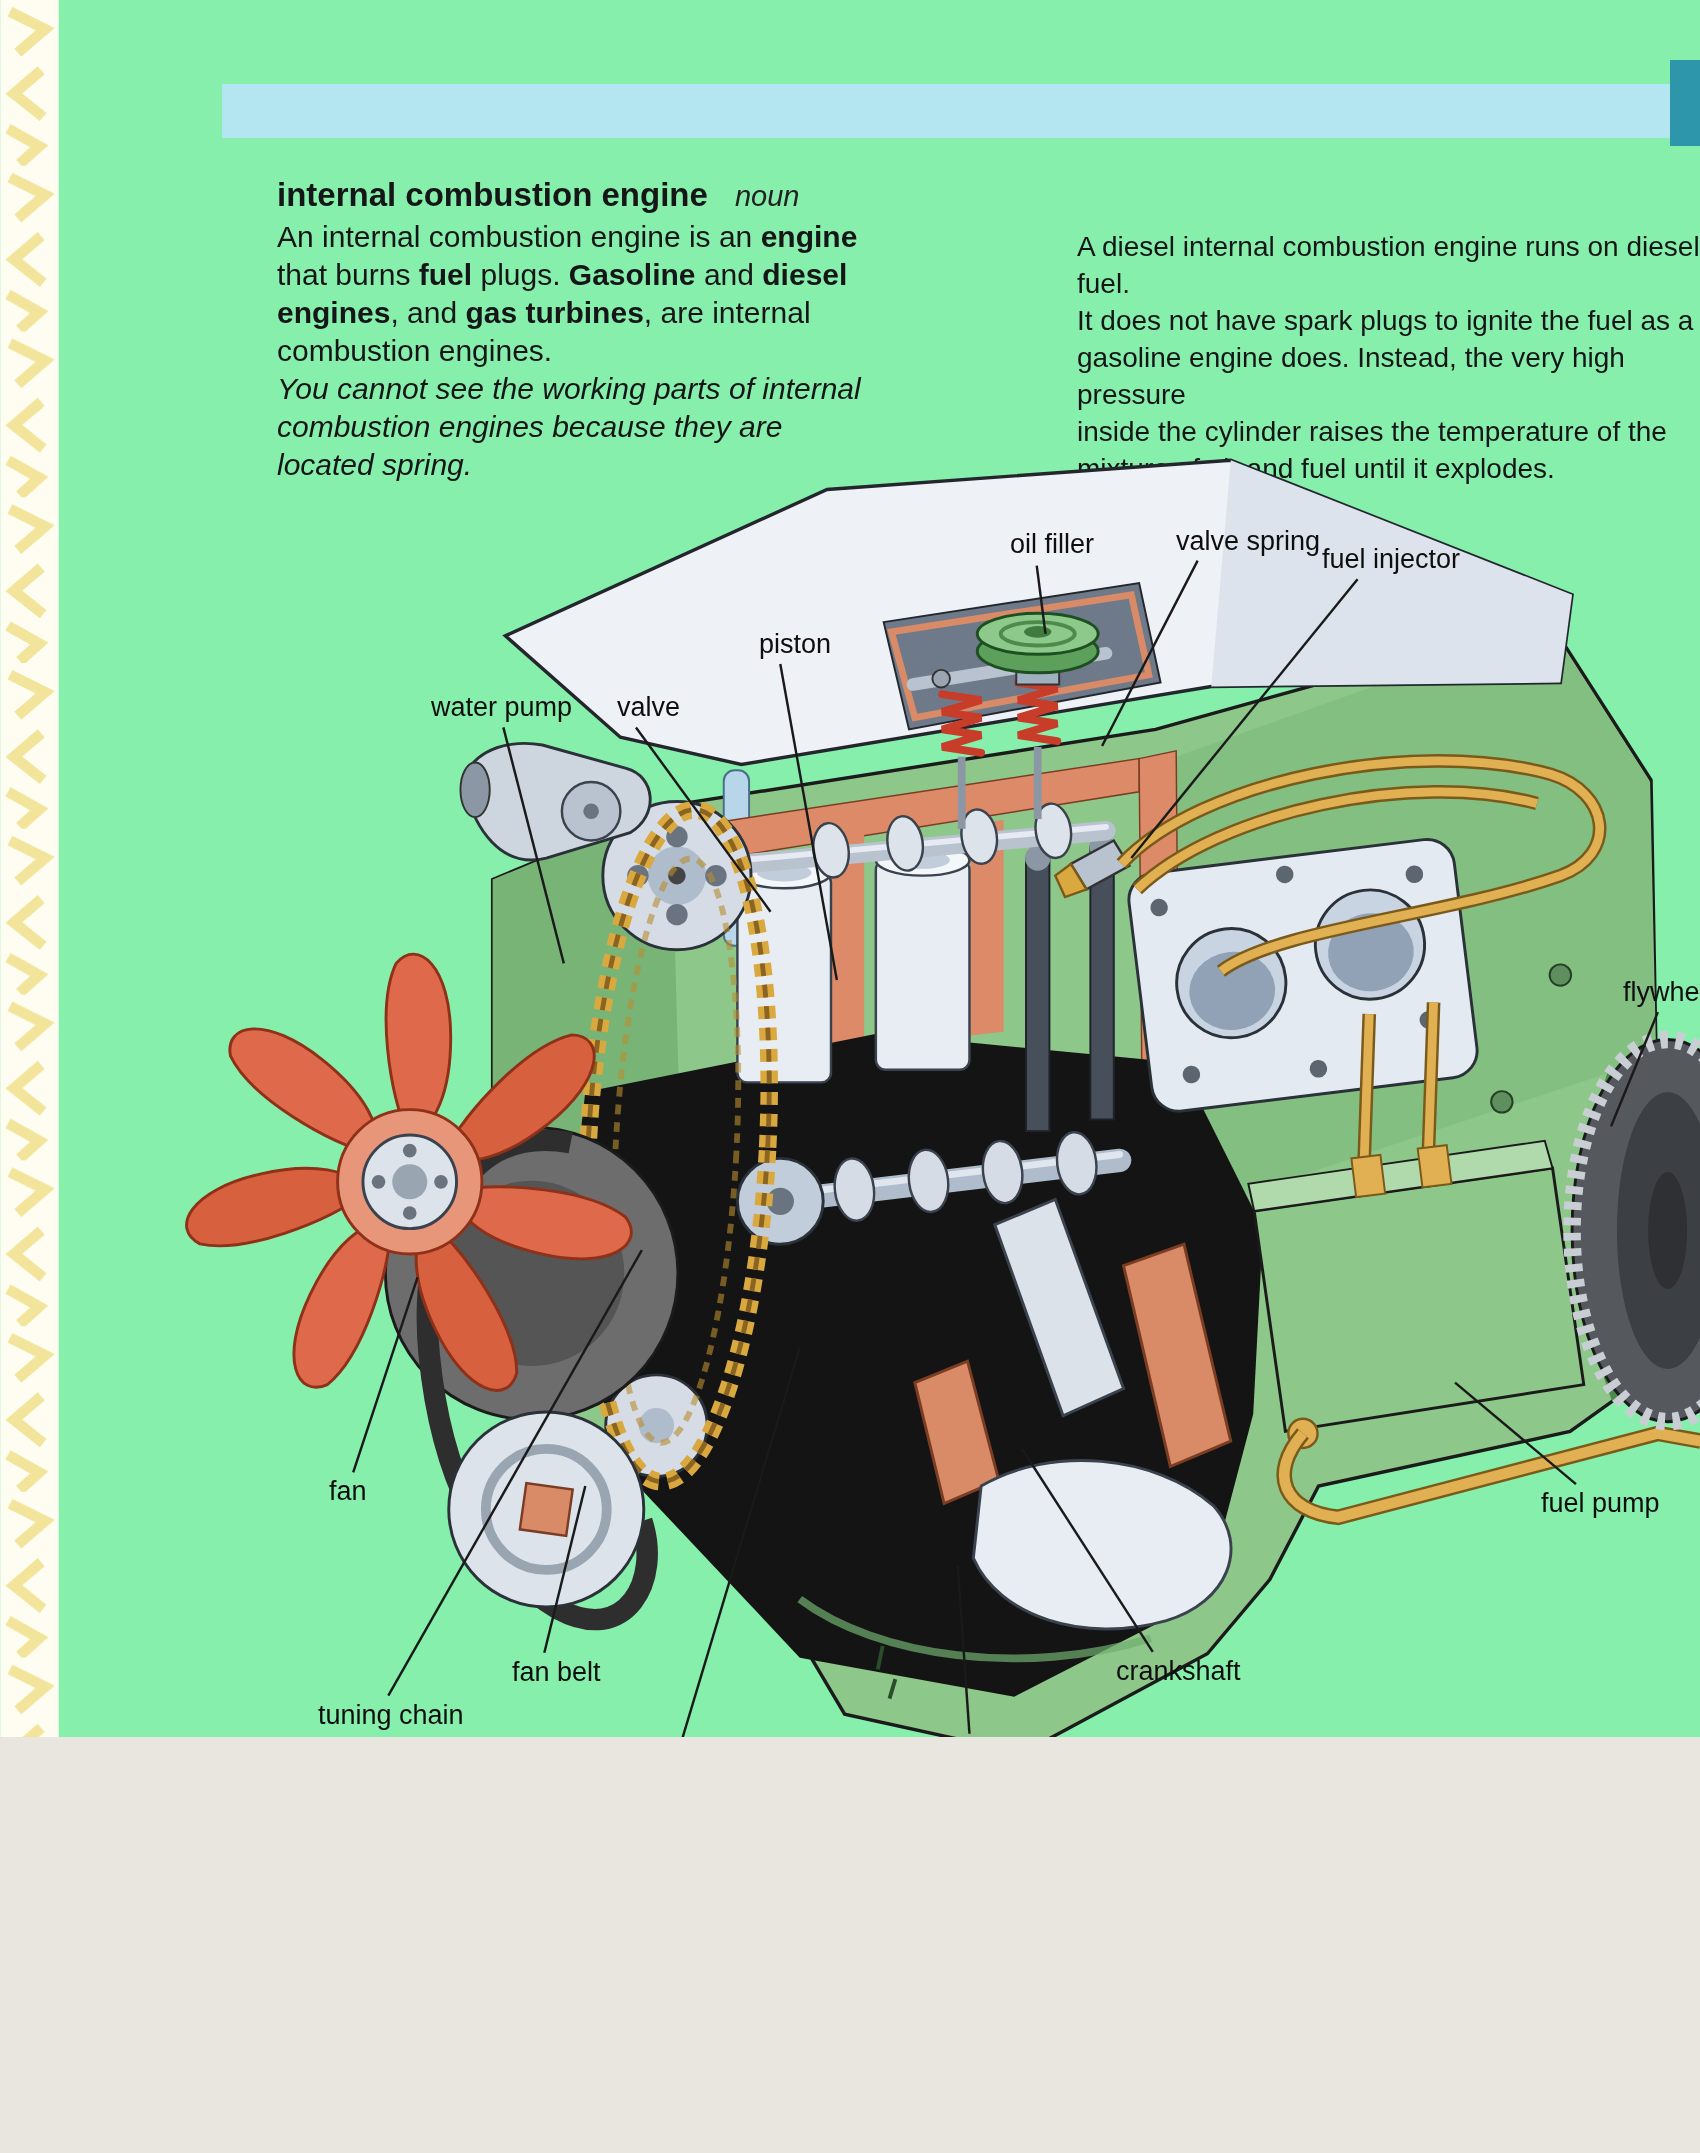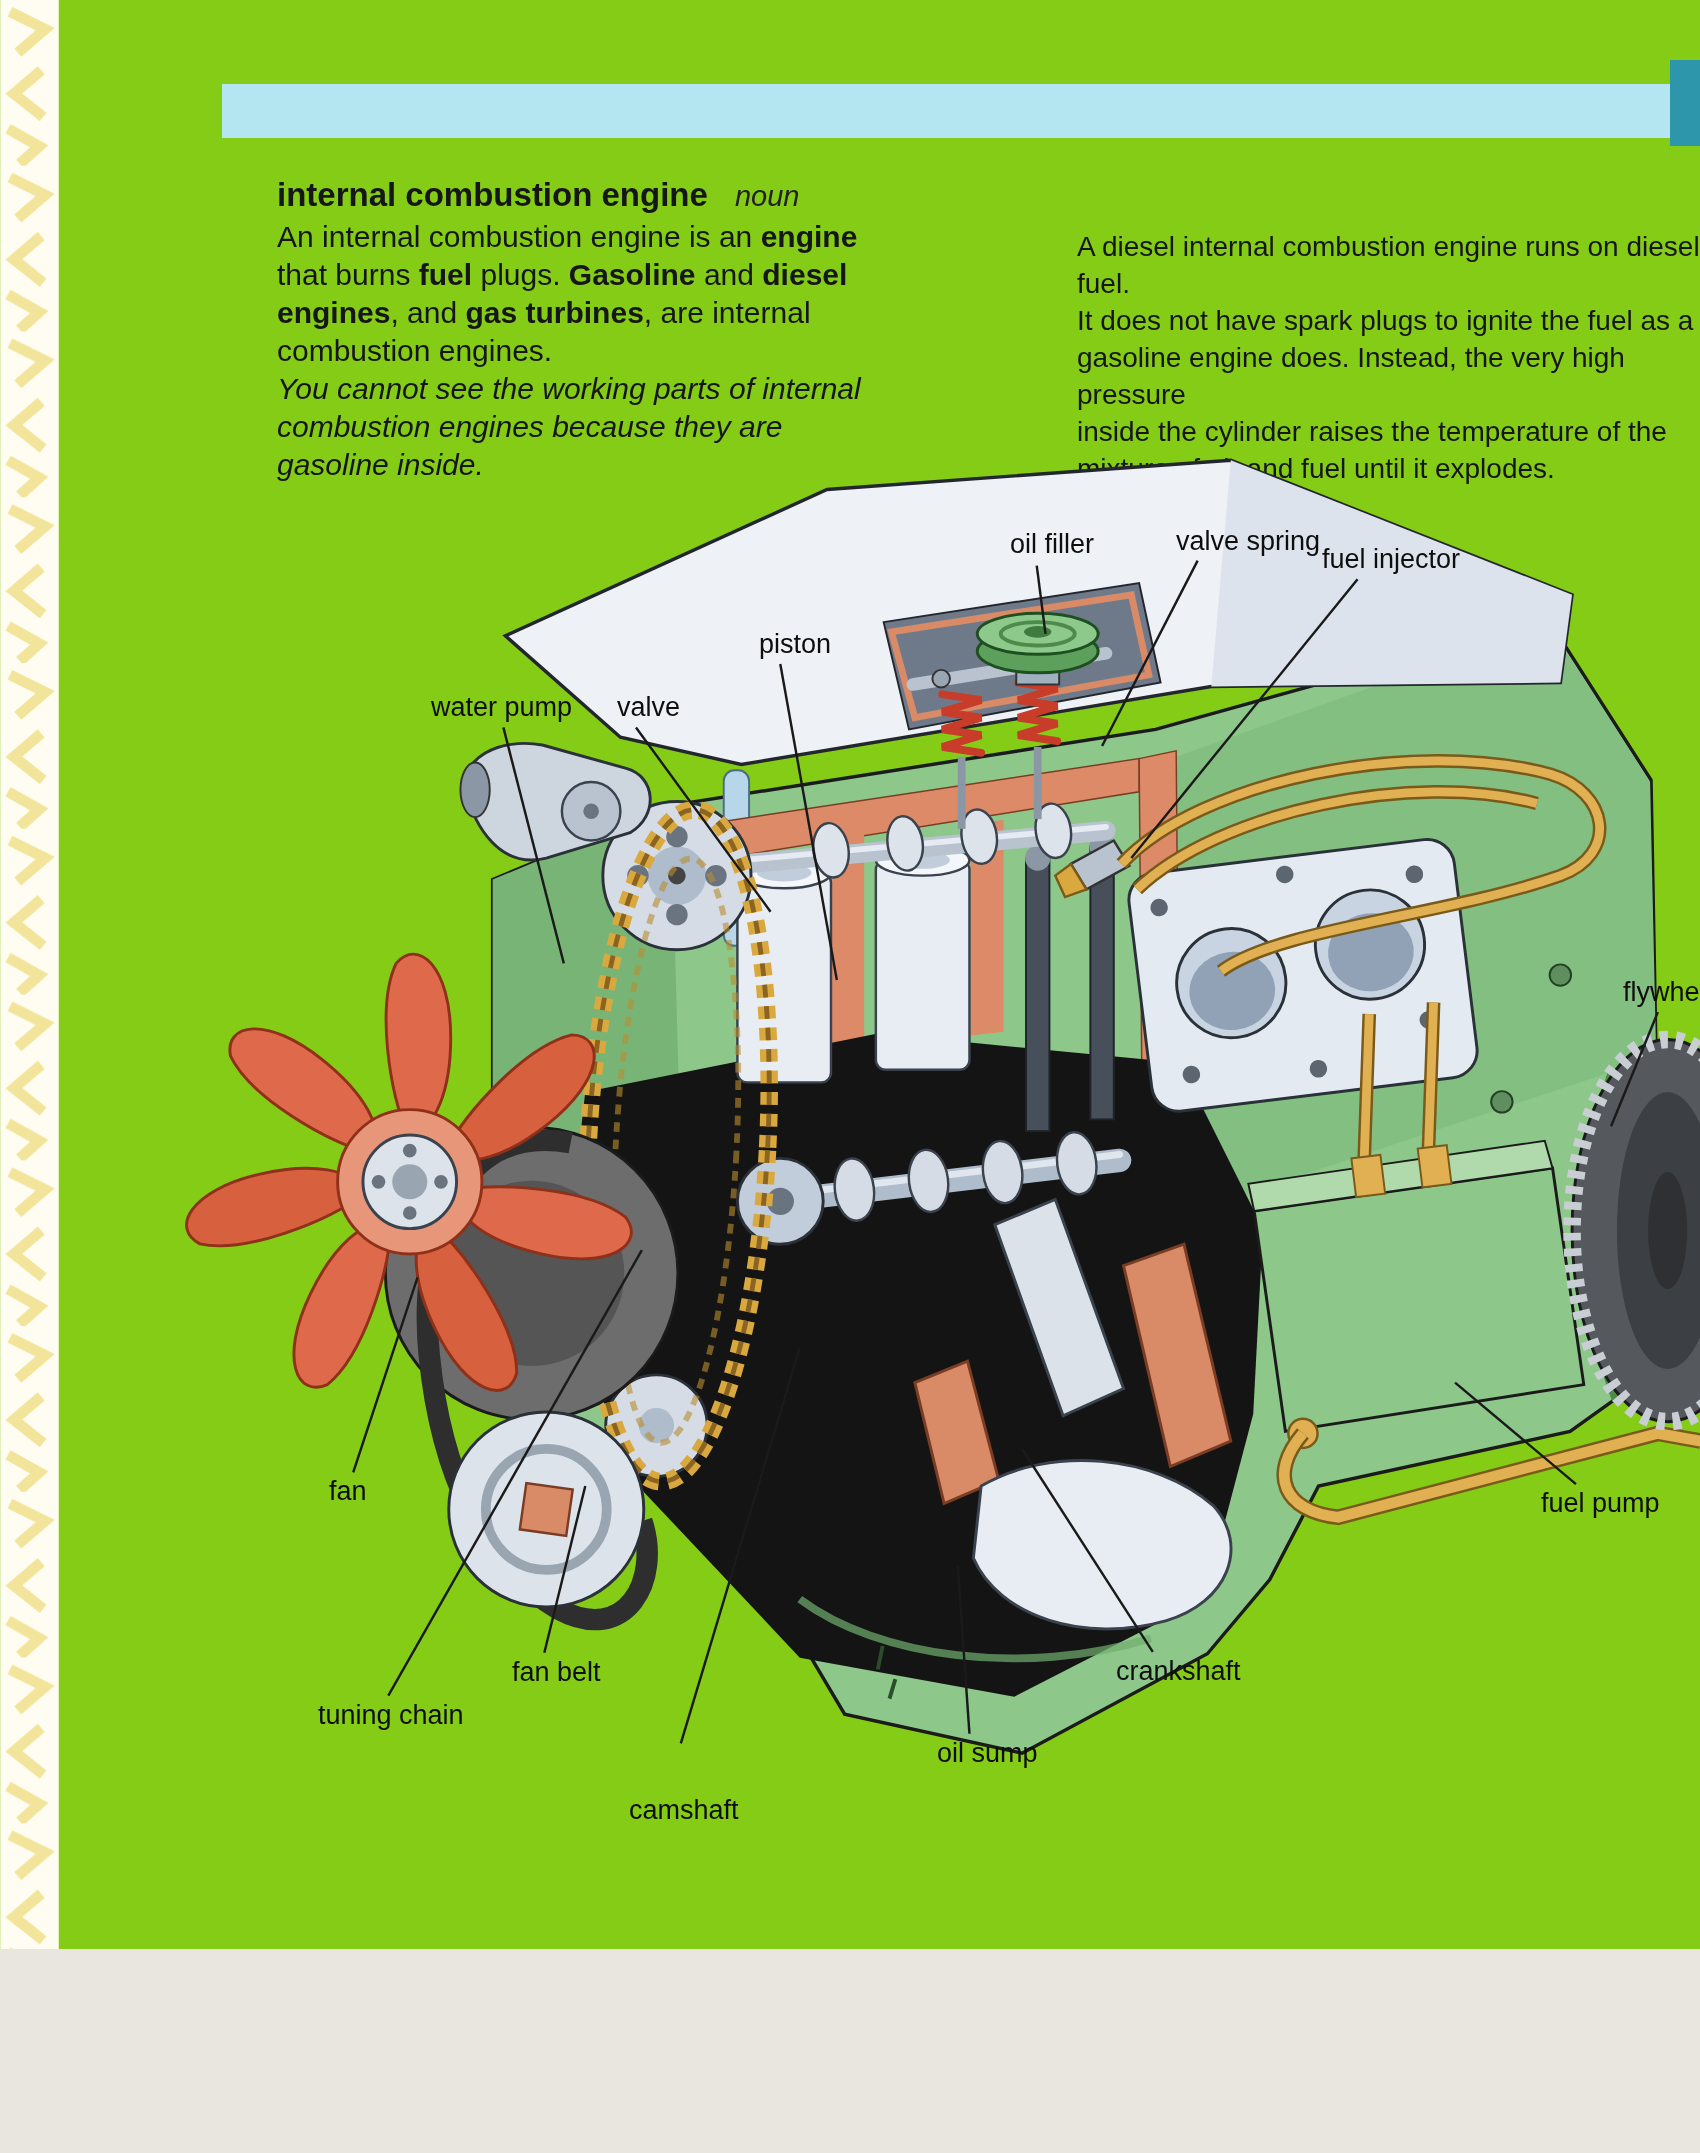--- a/index.html
+++ b/index.html
@@ -1,16 +1,16 @@
 <!DOCTYPE html>
 <html><head>
 <meta charset="utf-8">
 <style>
   html,body{margin:0;padding:0;background:#e8e6df;}
-  .page{position:relative;width:1701px;height:1949px;background:#84cc16;overflow:hidden;
+  .page{position:relative;width:1701px;height:1737px;background:#86efac;overflow:hidden;
         font-family:"Liberation Sans", sans-serif;color:#1c1c1e;}
   .yellow-strip{position:absolute;left:0;top:0;width:59px;height:2153px;}
   .top-bar{position:absolute;left:222px;top:84px;width:1478px;height:54px;background:#b4e6f2;}
   .top-accent{position:absolute;left:1670px;top:60px;width:31px;height:86px;background:#2d96aa;}
   .bottom-bar{position:absolute;left:956px;top:2136px;width:745px;height:12.7px;background:#2d96aa;border-top:4.9px solid #1b2e33;}
   .faint-rule{position:absolute;left:224px;top:1984px;width:1424px;border-top:2px dashed #d6d3c8;opacity:.7;}
   .entry{position:absolute;left:277px;top:174px;font-size:30px;line-height:38px;color:#161618;}
   .headline{font-size:33px;line-height:41px;margin-bottom:1px;}
   .headline .hw{font-weight:bold;}
   .headline .pos{font-style:italic;font-weight:normal;font-size:29px;margin-left:27px;color:#222;}
@@ -50,21 +50,21 @@
     </div>
     <div>
         <div class="tline"><span>An internal combustion engine is an </span><span class="b">engine</span></div>
         <div class="tline"><span>that burns </span><span class="b">fuel</span><span> plugs. </span><span class="b">Gasoline</span><span> and </span><span class="b">diesel</span></div>
         <div class="tline"><span class="b">engines</span><span>, and </span><span class="b">gas turbines</span><span>, are internal</span></div>
         <div class="tline"><span>combustion engines.</span></div>
       </div>
     <div class="example">
         <div class="tline">You cannot see the working parts of internal</div>
         <div class="tline">combustion engines because they are</div>
-        <div class="tline">gasoline inside.</div>
+        <div class="tline">located spring.</div>
       </div>
   </div>
 
   <div class="sidenote">
       <div class="tline">A diesel internal combustion engine runs on diesel fuel.</div>
       <div class="tline">It does not have spark plugs to ignite the fuel as a</div>
       <div class="tline">gasoline engine does. Instead, the very high pressure</div>
       <div class="tline">inside the cylinder raises the temperature of the</div>
       <div class="tline">mixture of air and fuel until it explodes.</div>
     </div>

